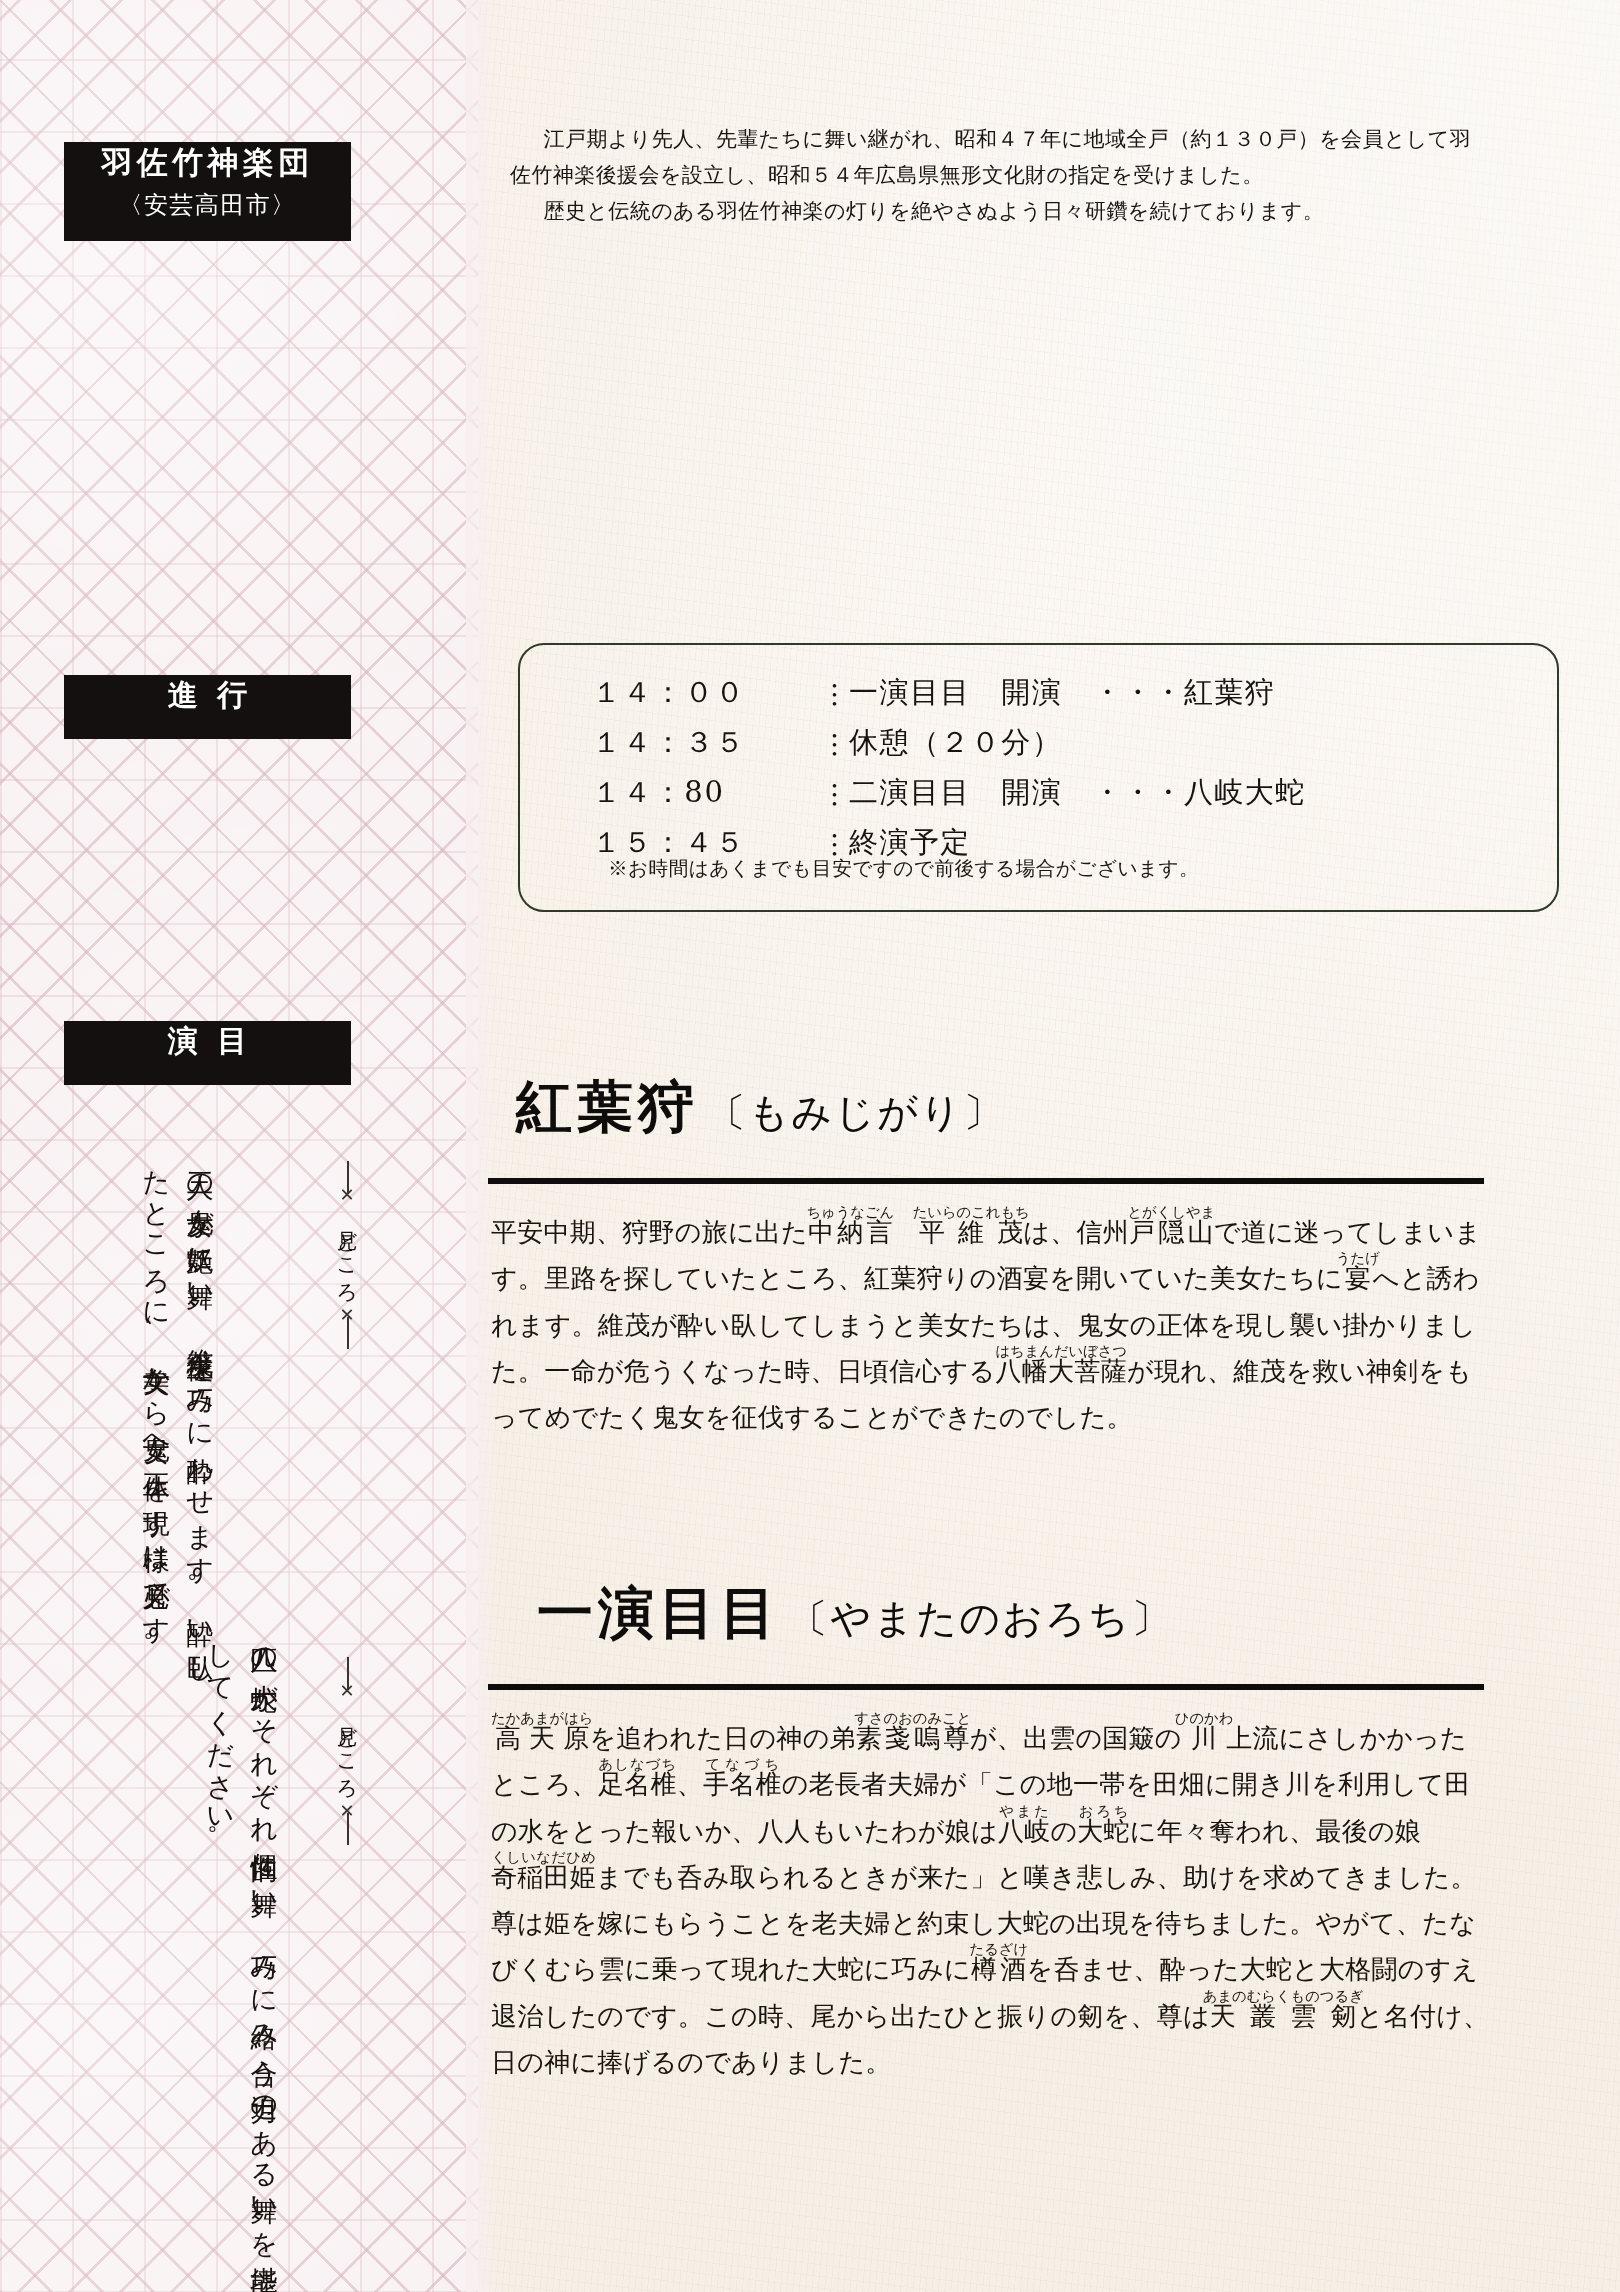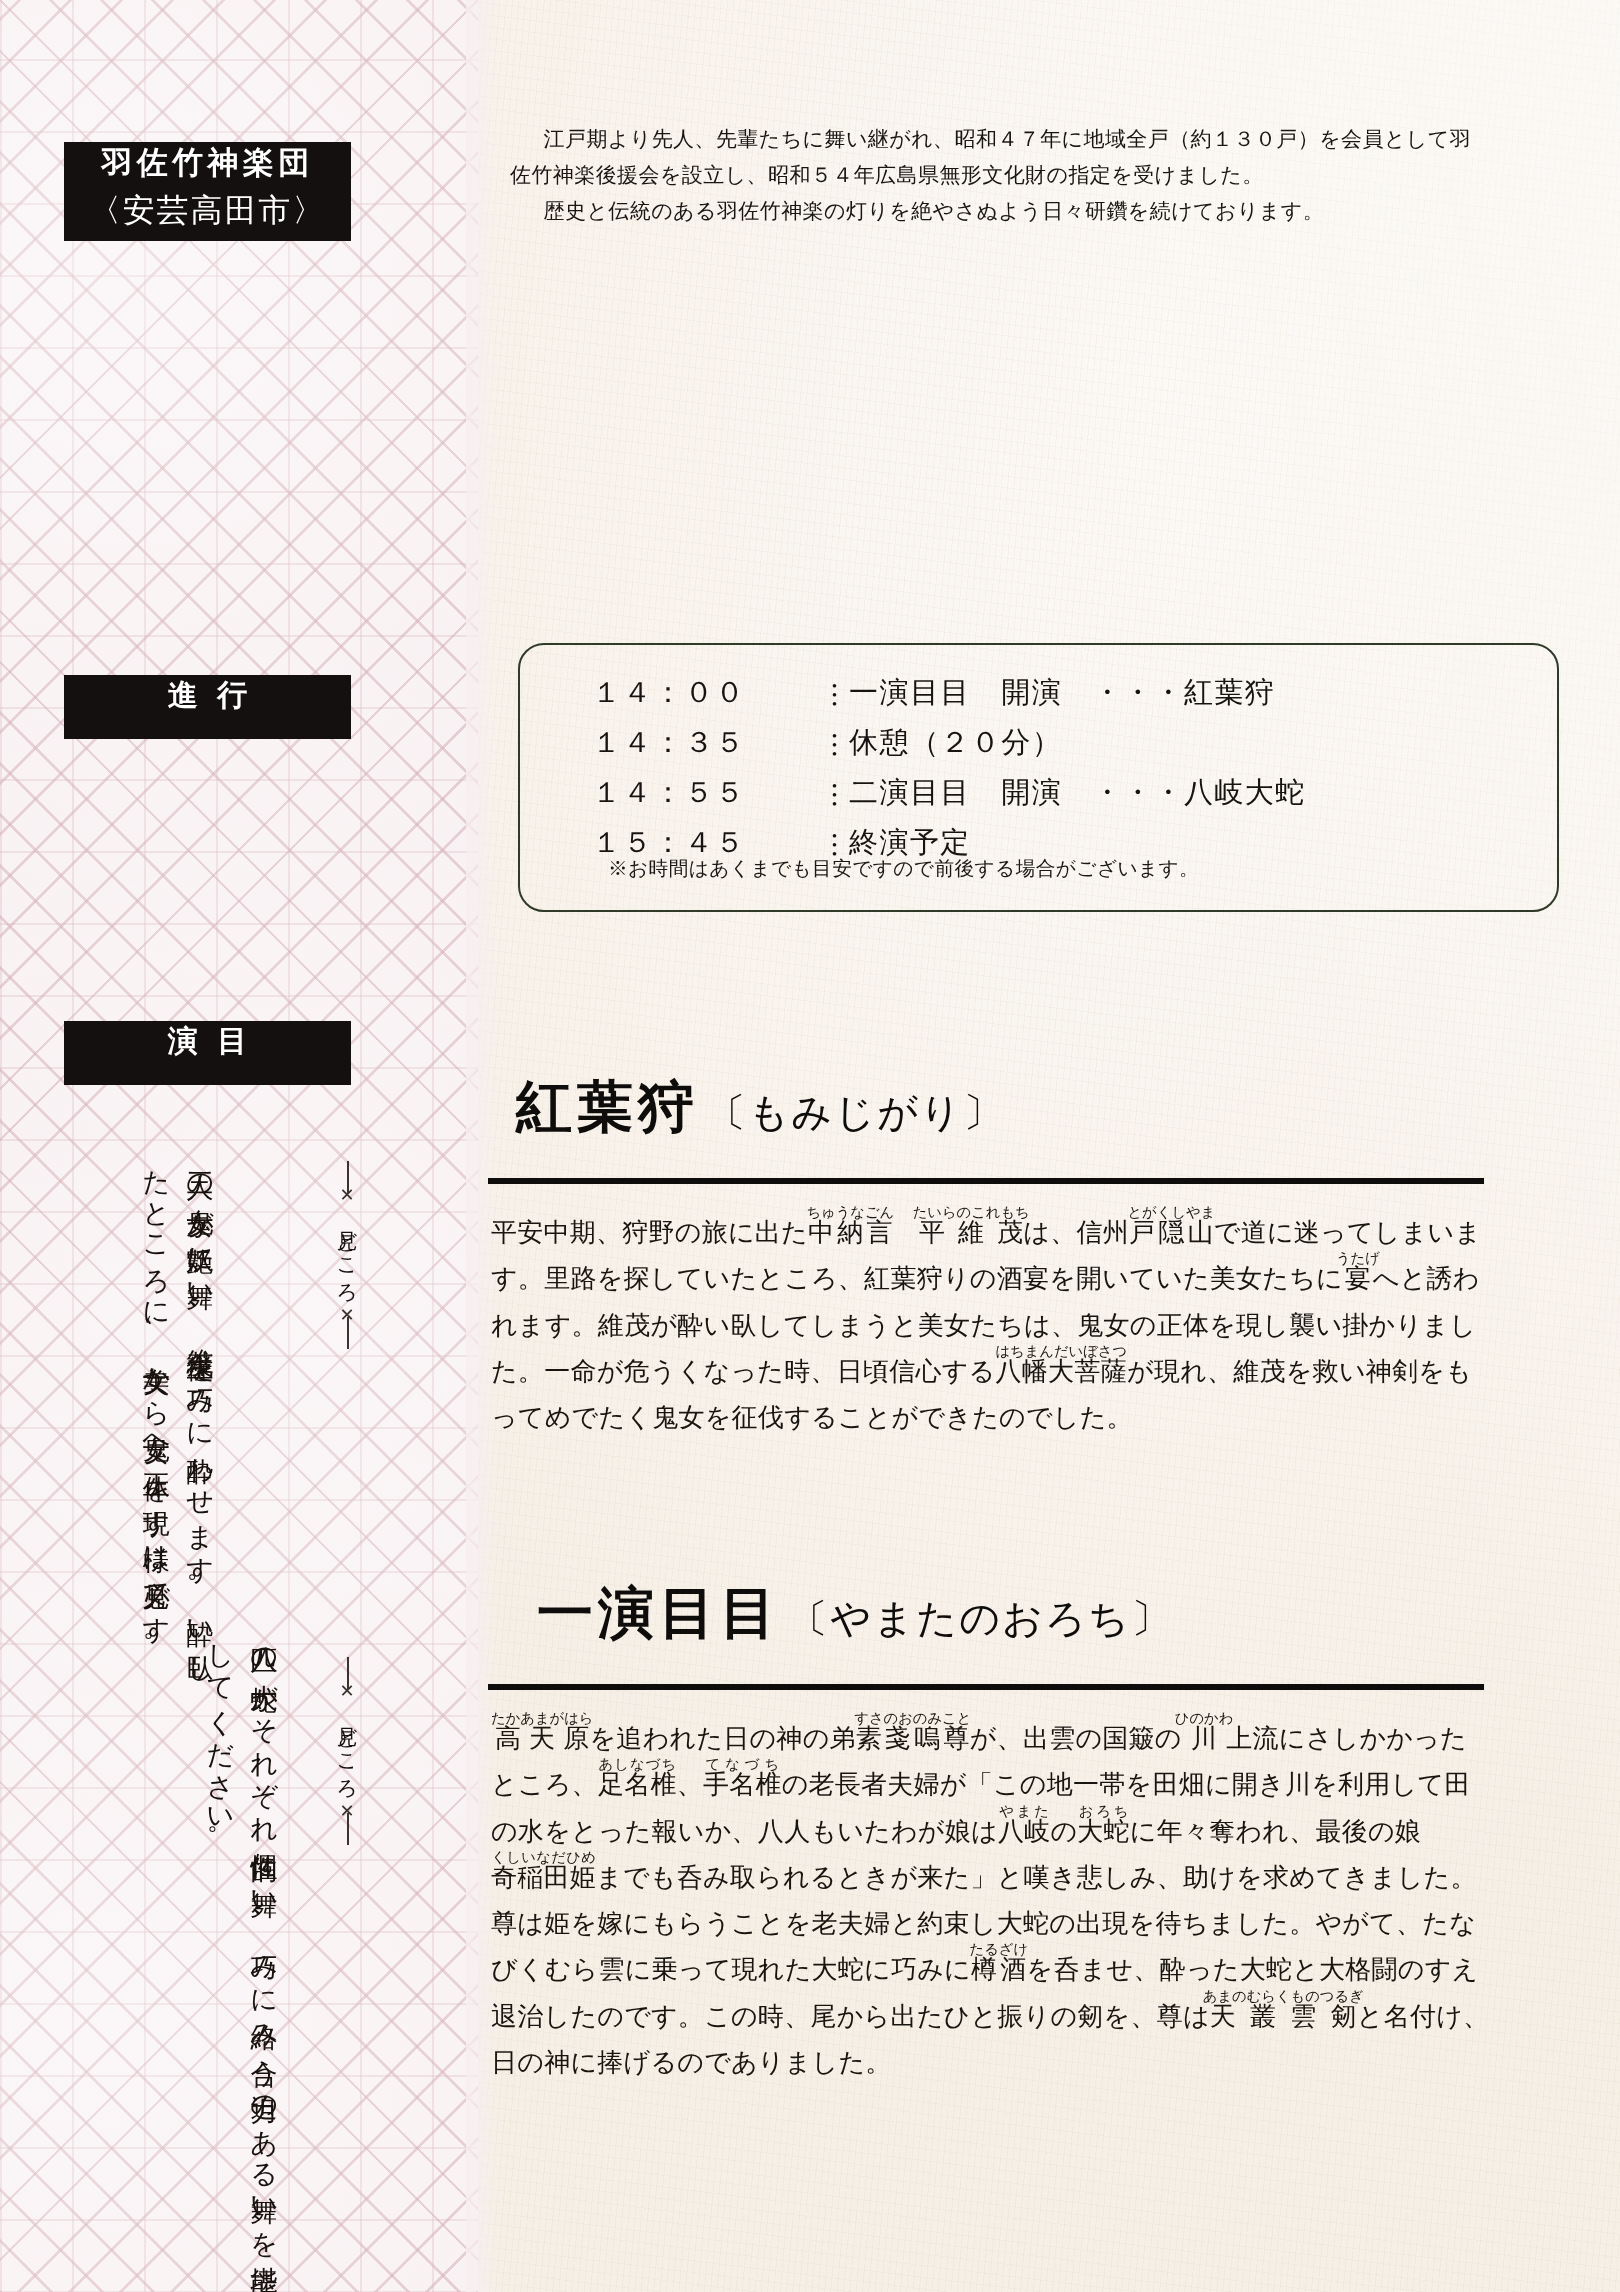--- a/index.html
+++ b/index.html
@@ -74,21 +74,21 @@
     letter-spacing: 0.05em;
   }
   .plate-title-main {
     font-family: "DejaVu Serif", "Liberation Serif", serif;
     font-weight: bold;
     font-size: 31px;
     letter-spacing: 0.14em;
   }
   .plate-title-sub {
     font-family: Liberation Mono, monospace;
-    font-size: 32px;
+    font-size: 24px;
     margin-top: 5.4px;
     letter-spacing: 0.06em;
   }
   .plate-heading {
     font-family: "DejaVu Serif", "Liberation Serif", serif;
     font-weight: bold;
     font-size: 30px;
     letter-spacing: 0.65em;
     text-indent: 0.65em;
   }
@@ -280,21 +280,21 @@
         <span class="sch-time">１４：００</span>
         <span class="sch-sep">︙</span>
         <span class="sch-desc">一演目目　開演　・・・紅葉狩</span>
       </div>
       <div class="sch-row">
         <span class="sch-time">１４：３５</span>
         <span class="sch-sep">︙</span>
         <span class="sch-desc">休憩（２０分）</span>
       </div>
       <div class="sch-row">
-        <span class="sch-time">１４：５５</span>
+        <span class="sch-time">１４：80</span>
         <span class="sch-sep">︙</span>
         <span class="sch-desc">二演目目　開演　・・・八岐大蛇</span>
       </div>
       <div class="sch-row">
         <span class="sch-time">１５：４５</span>
         <span class="sch-sep">︙</span>
         <span class="sch-desc">終演予定</span>
       </div>
     </div>
     <div class="sch-note">※お時間はあくまでも目安ですので前後する場合がございます。</div>

